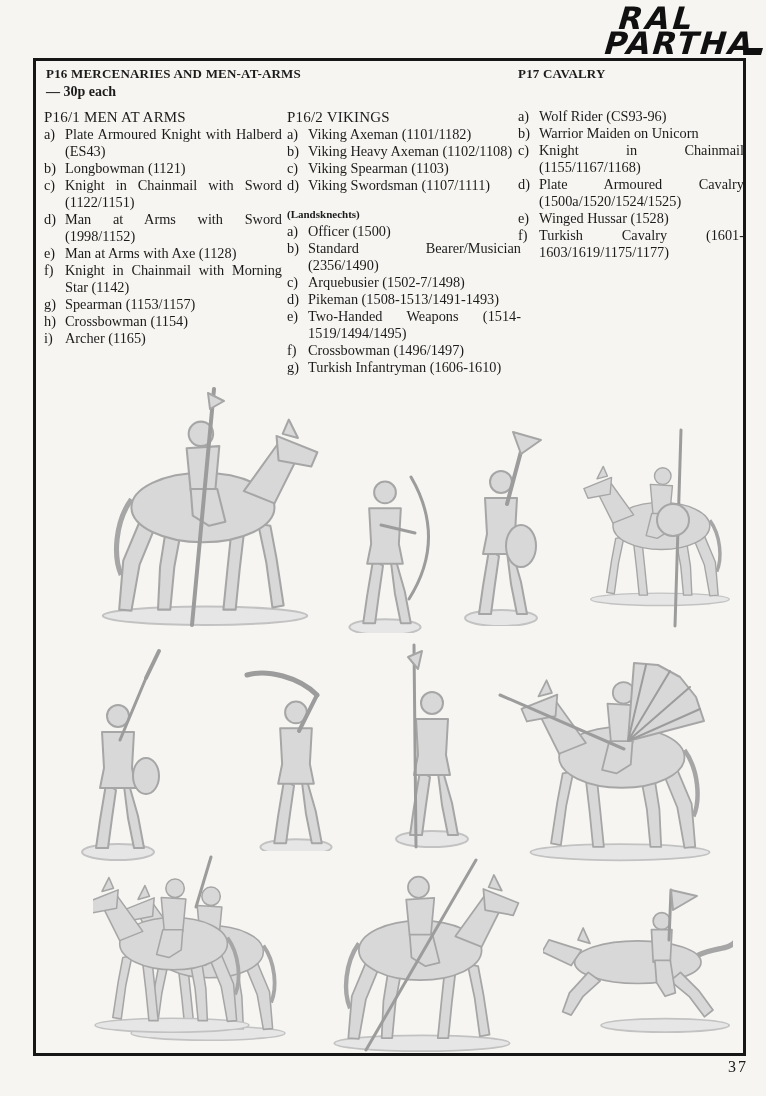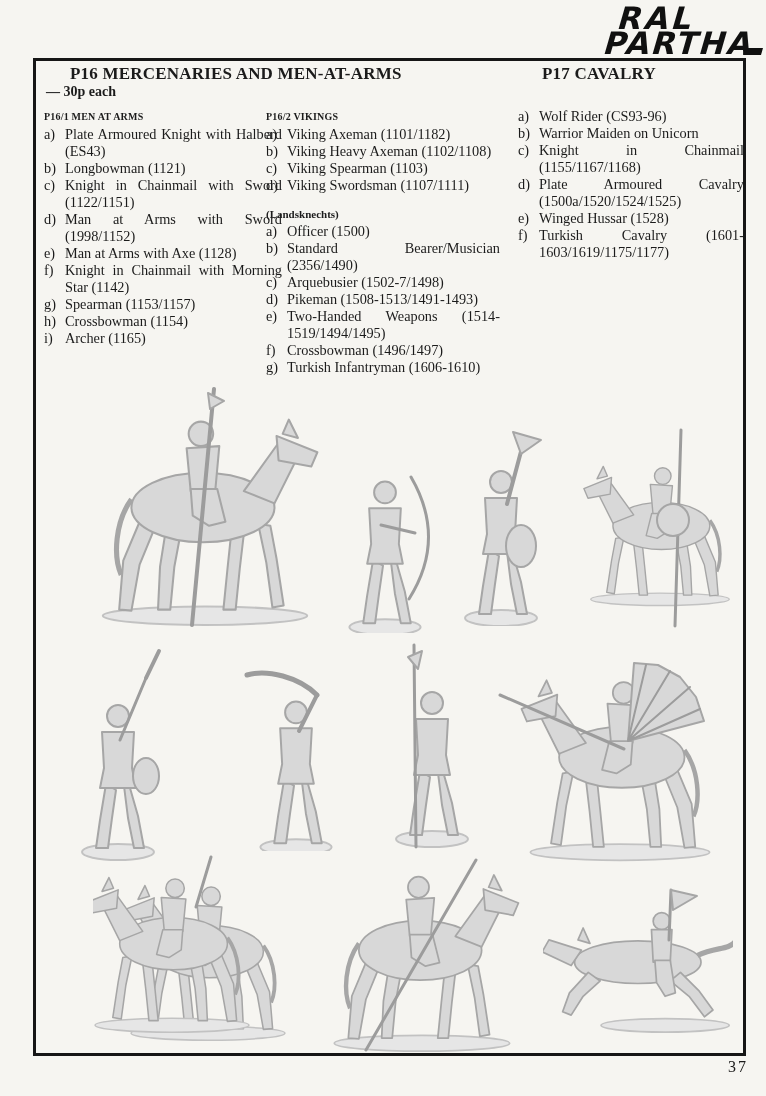--- a/index.html
+++ b/index.html
@@ -19,28 +19,28 @@
                  letter-spacing:2px; transform:skewX(-16deg); }
   .logo-dash { position:absolute; top:44px; right:-4px; width:18px; height:7px;
                background:#101010; transform:skewX(-16deg); }
   
   .frame { position:absolute; left:33px; top:58px; width:713px; height:998px;
            border:3px solid #161616; background:transparent; }
   
   .hdr { position:absolute; z-index:2; }
   .hdr-left  { left:10px; top:4px; width:460px; }
   .hdr-right { left:482px; top:4px; width:220px; }
-  .h-title { font-weight:bold; font-size:17px; line-height:18px; letter-spacing:.2px;margin-left:24px; }
+  .h-title { font-weight:bold; font-size:13px; line-height:18px; letter-spacing:.2px; }
   .h-price { font-weight:bold; font-size:14px; line-height:18px; }
   
   .col { position:absolute; top:47px; z-index:2; font-size:14.3px; line-height:17px; }
   .col1 { left:8px;  width:238px; }
-  .col2 { left:230px; width:234px; }
+  .col2 { left:251px; width:234px; }
   .col3 { left:482px; width:226px; }
-  .sec-title { font-weight:bold; font-size:10px; line-height:18px; letter-spacing:.2px; }
+  .sec-title { font-weight:normal; font-size:15px; line-height:18px; letter-spacing:.2px; }
   .sec-sub   { font-weight:bold; font-size:11px; line-height:17px; }
   .sec + .sec { margin-top:12px; }
   .item { display:flex; }
   .lt { width:21px; flex-shrink:0; }
   .tx { flex:1; text-align:justify; }
   
   .ph { position:absolute; z-index:1; }
   .ph1  { left:26px;  top:326px; width:285px; height:243px; }
   .ph2  { left:297px; top:382px; width:112px; height:190px; }
   .ph3  { left:419px; top:367px; width:94px;  height:198px; }

